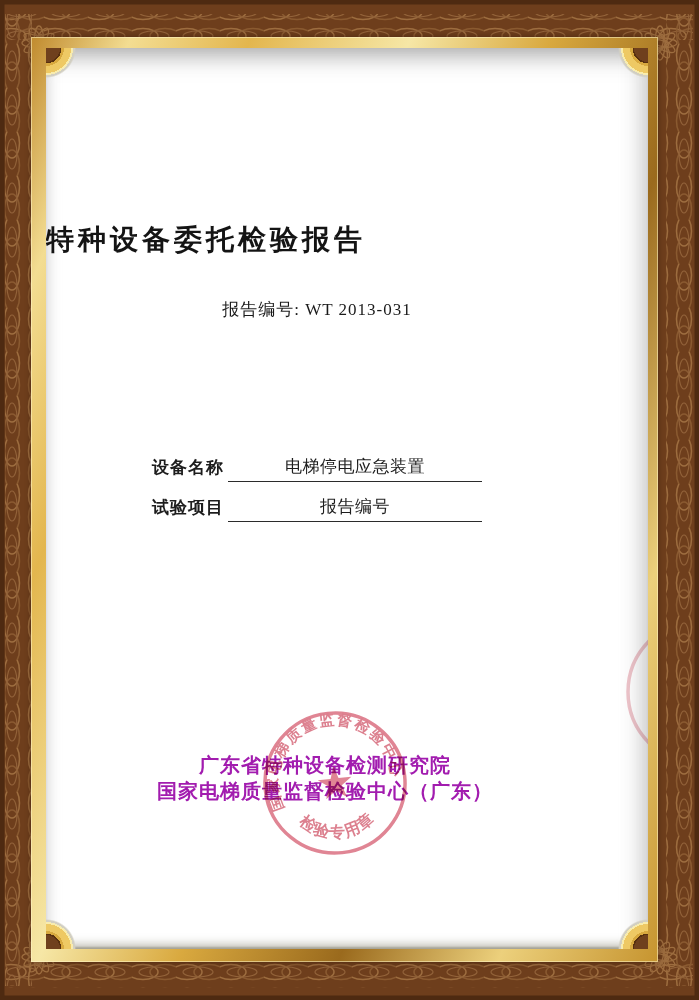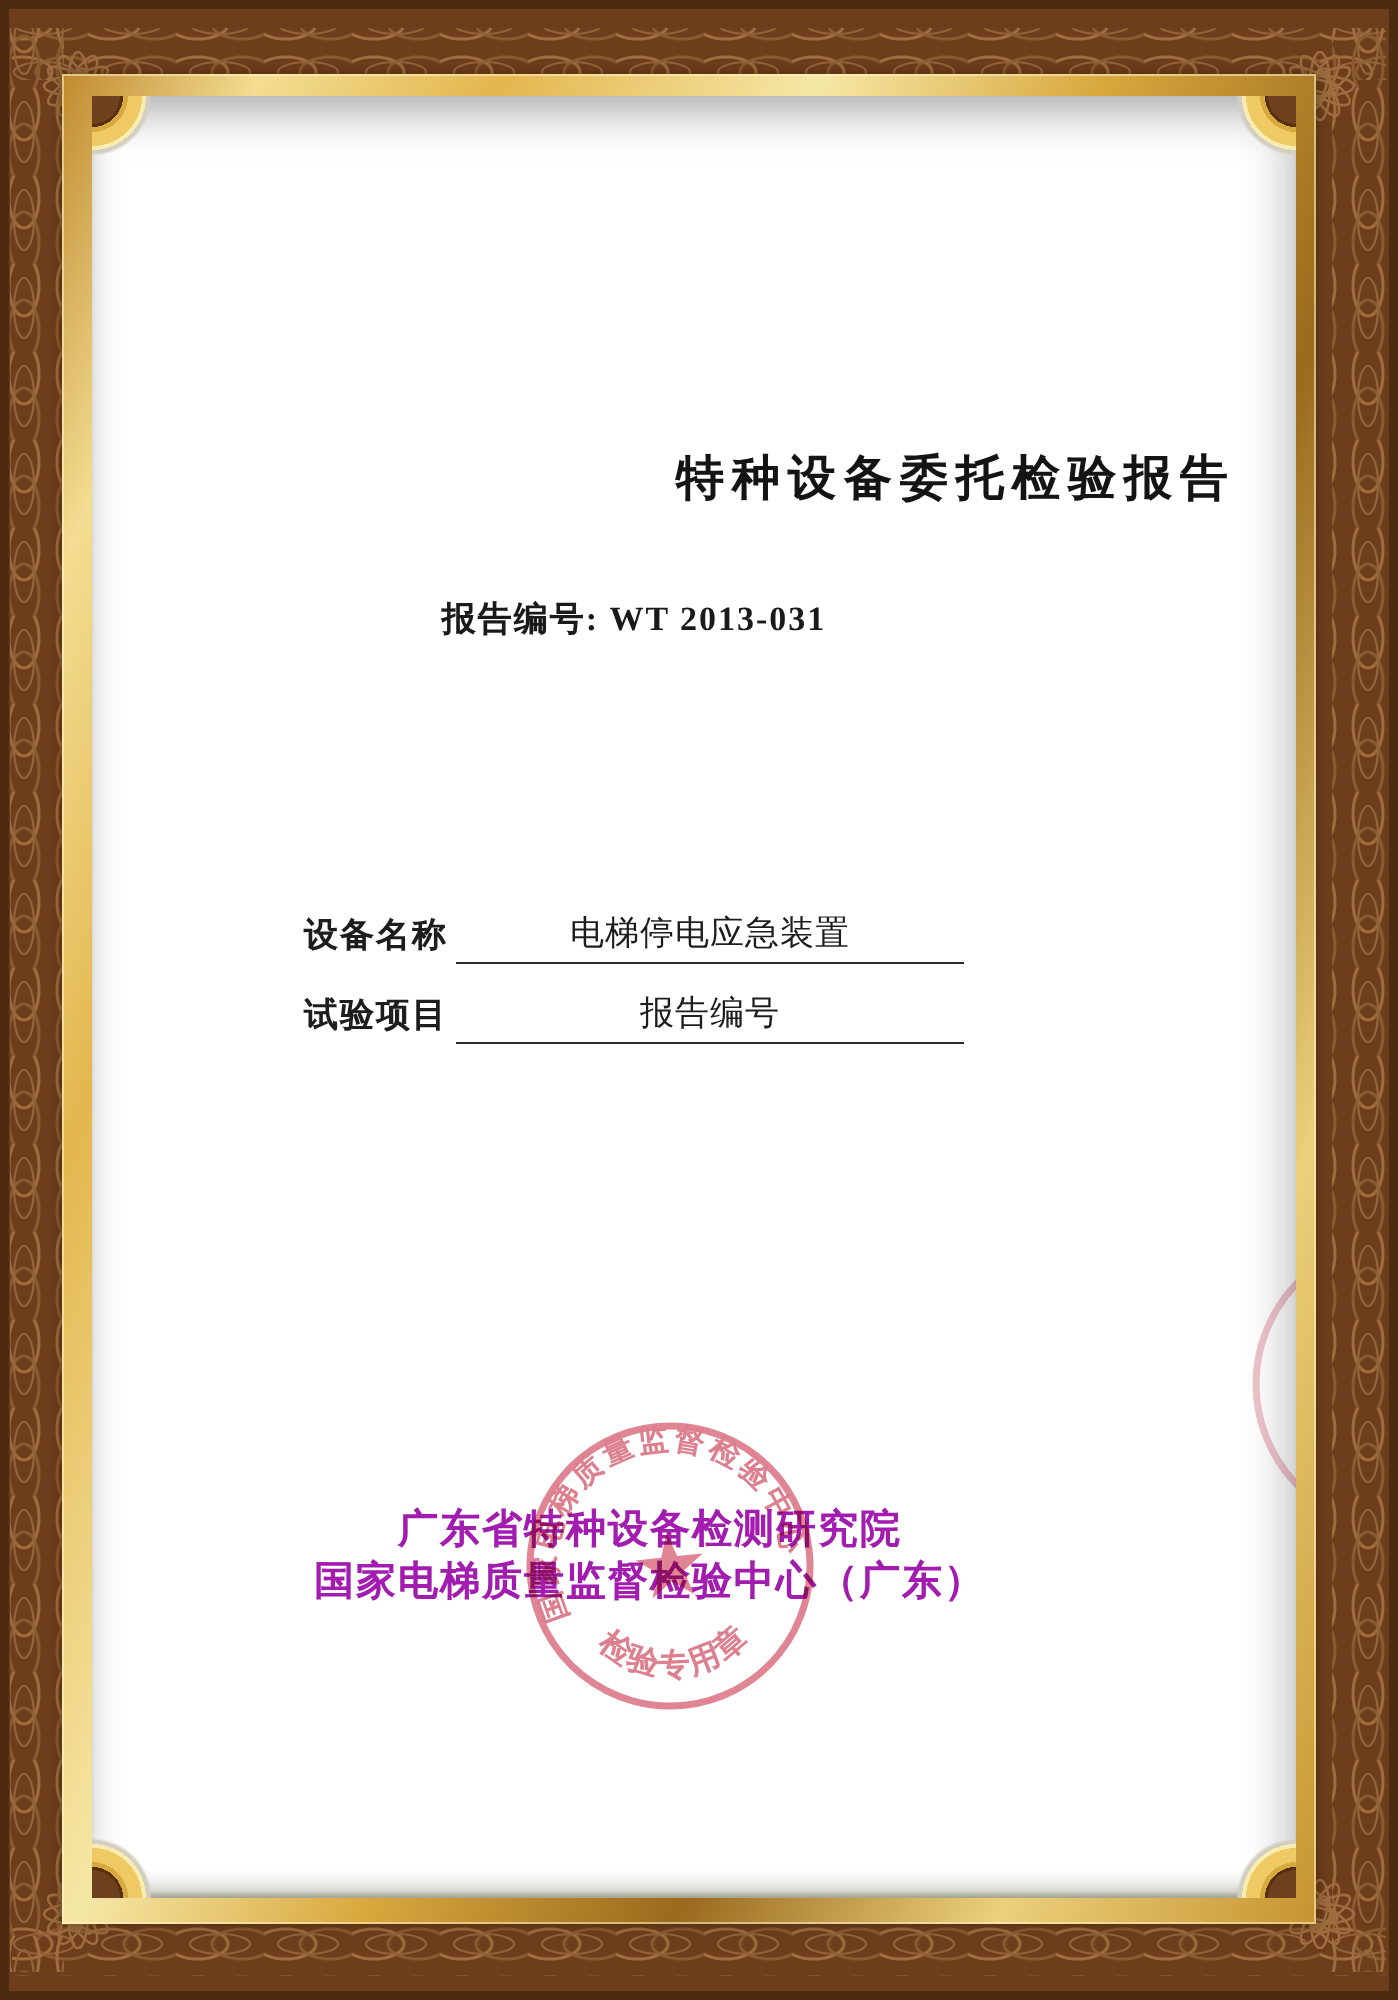--- a/index.html
+++ b/index.html
@@ -37,26 +37,26 @@
       #f8ecae 25px 27px,#d2cfc2 27px 28.5px,rgba(255,255,255,0) 30px);}
   .notch.bl{left:0;bottom:0;background:radial-gradient(circle at 0 100%,
       #6f401d 0 14px,#57300f 14px 15.5px,#d8a93f 15.5px 18px,#eec964 18px 25px,
       #f8ecae 25px 27px,#d2cfc2 27px 28.5px,rgba(255,255,255,0) 30px);}
   .notch.br{right:0;bottom:0;background:radial-gradient(circle at 100% 100%,
       #6f401d 0 14px,#57300f 14px 15.5px,#d8a93f 15.5px 18px,#eec964 18px 25px,
       #f8ecae 25px 27px,#d2cfc2 27px 28.5px,rgba(255,255,255,0) 30px);}
 
   .doc-title{
     position:absolute;left:0;right:30px;top:174px;
-    text-align:right;font-size:24px;font-weight:700;
+    text-align:left;font-size:28px;font-weight:700;
     letter-spacing:4px;line-height:36px;color:#141414;white-space:nowrap;
   }
   .report-no{
     position:absolute;left:0;right:60px;top:250px;
-    text-align:center;font-size:17px;font-weight:700;letter-spacing:1px;
+    text-align:center;font-size:17px;font-weight:400;letter-spacing:1px;
     color:#1a1a1a;white-space:nowrap;
   }
   .fields{position:absolute;left:106px;top:394px;width:330px;}
   .field-row{display:flex;height:40px;align-items:flex-end;}
   .field-label{
     width:76px;flex:0 0 76px;font-size:17px;font-weight:700;
     letter-spacing:1px;padding-bottom:3px;white-space:nowrap;font-family:Liberation Serif, serif;
   }
   .field-value{
     flex:1;border-bottom:1.5px solid #2b2b2b;text-align:center;

